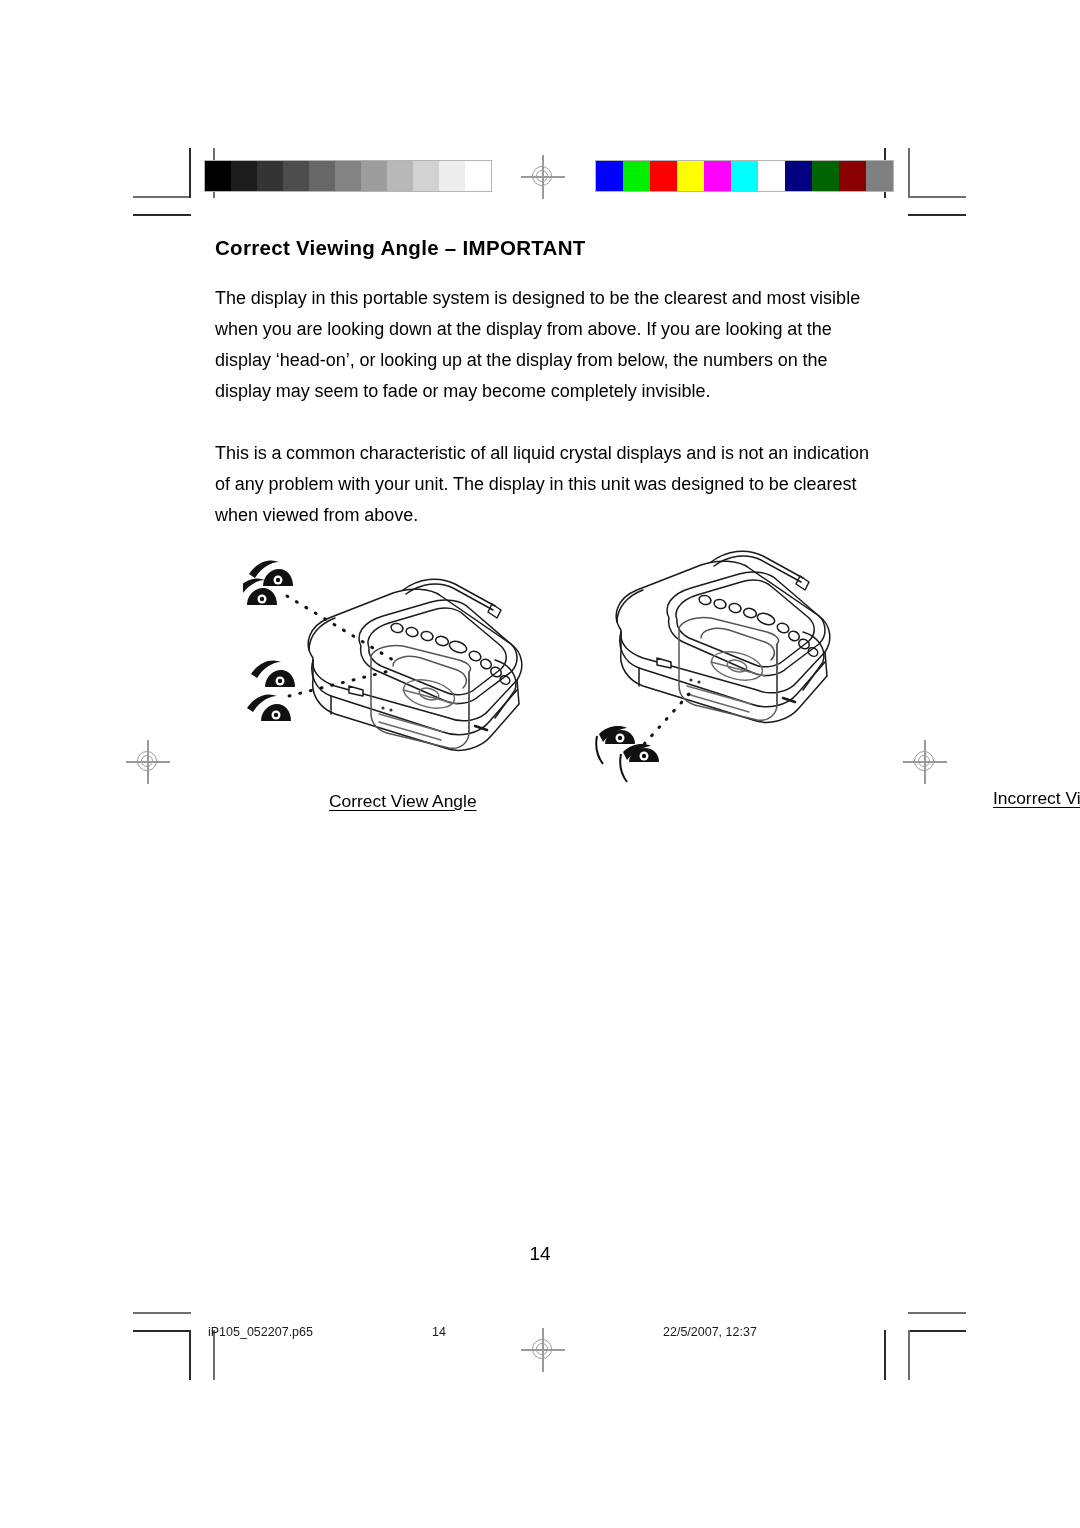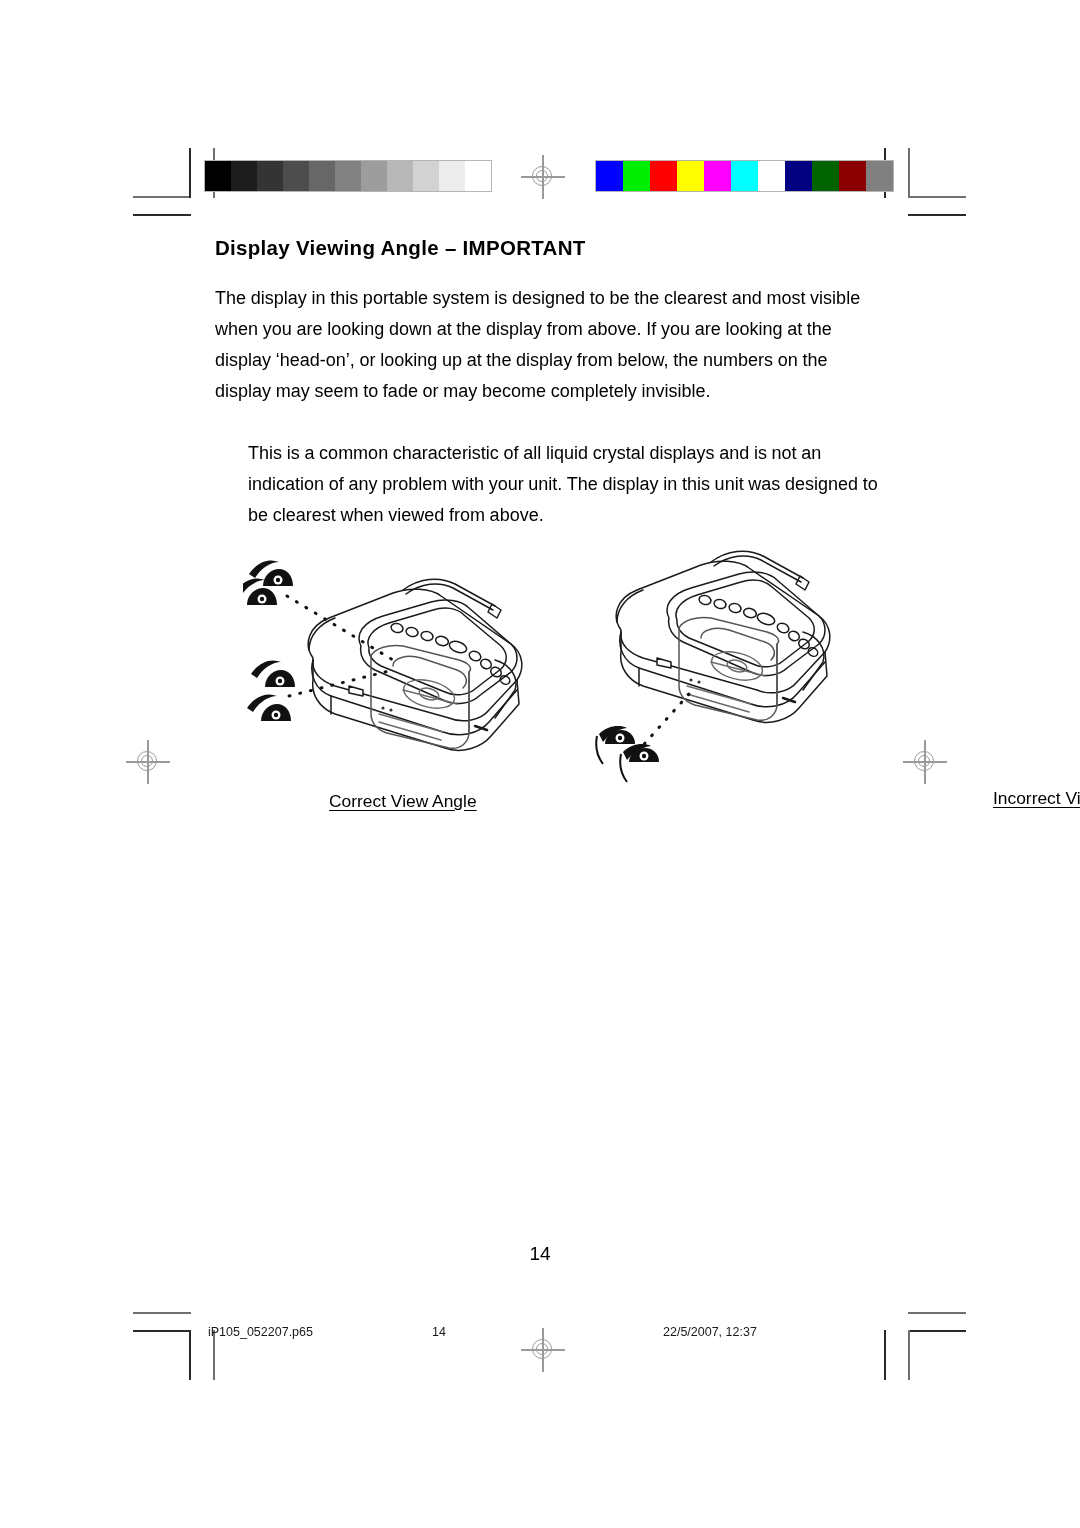--- a/index.html
+++ b/index.html
@@ -99,21 +99,21 @@
     margin: 0 0 22px 0;
     line-height: 1.2;
   }
   .para {
     font-size: 18px;
     line-height: 31px;
     margin: 0;
     text-align: left;
     word-spacing: -0.3px;
   }
-  .para + .para { margin-top: 31px; margin-left: 33px; }
+  .para + .para { margin-top: 31px; }
 
   
   .figures {
     position: absolute;
     left: 215px;
     top: 548px;
     width: 665px;
     height: 290px;
   }
   .fig {
@@ -219,21 +219,21 @@
     <div class="ring2"></div>
   </div>
   <div class="reg-target" style="left:903px; top:740px;">
     <div class="cross-h"></div>
     <div class="cross-v"></div>
     <div class="ring"></div>
     <div class="ring2"></div>
   </div>
 
   <div class="content">
-    <h1 class="doc-title">Display Viewing Angle – IMPORTANT</h1>
+    <h1 class="doc-title">Correct Viewing Angle – IMPORTANT</h1>
     <p class="para">The display in this portable system is designed to be the clearest and most visible when you are looking down at the display from above. If you are looking at the display ‘head-on’, or looking up at the display from below, the numbers on the display may seem to fade or may become completely invisible.</p>
     <p class="para">This is a common characteristic of all liquid crystal displays and is not an indication of any problem with your unit. The display in this unit was designed to be clearest when viewed from above.</p>
   </div>
 
   <div class="figures">
 
     <div class="fig fig-left">
       <svg width="300" height="235" viewBox="0 0 300 235">
         <g fill="none" stroke="#1a1a1a" stroke-width="1.5" stroke-linejoin="round" stroke-linecap="round">
 

